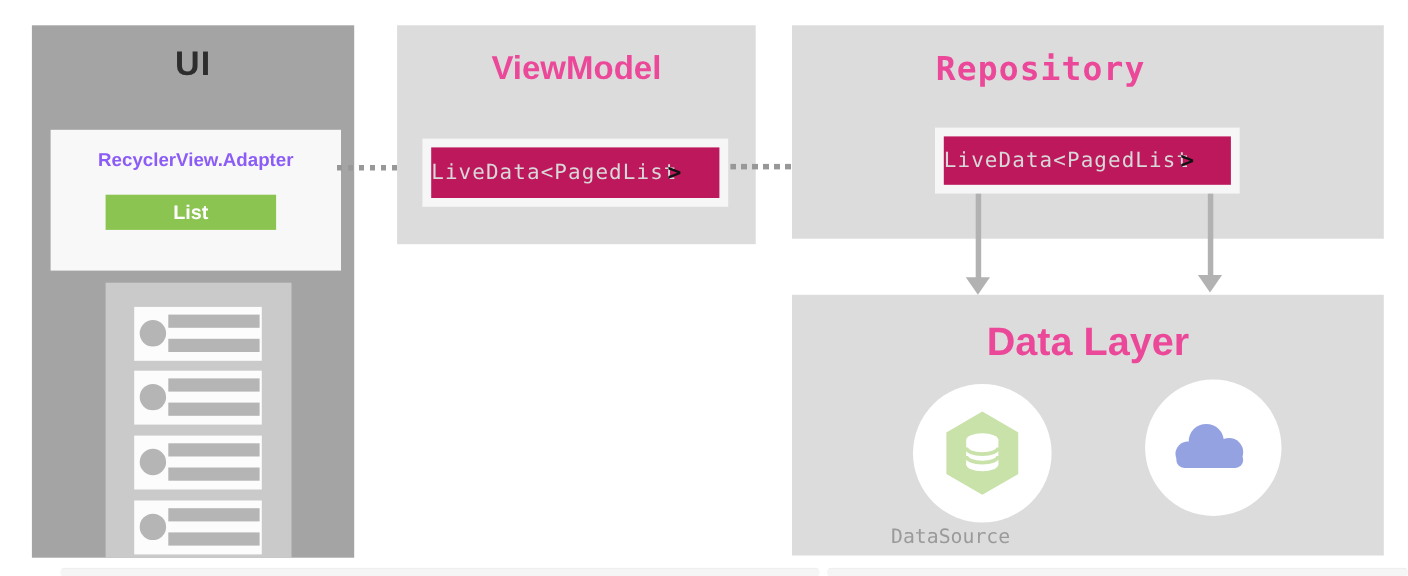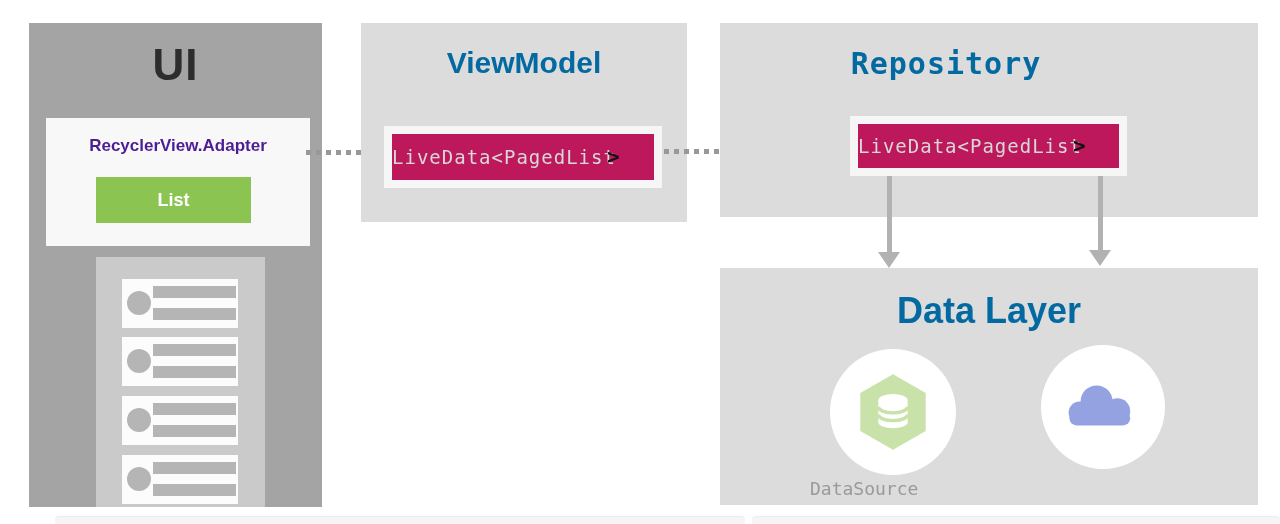--- a/index.html
+++ b/index.html
@@ -5,40 +5,40 @@
   html,body{margin:0;padding:0;background:#ffffff;}
   #canvas{
     position:relative;width:1280px;height:524px;overflow:hidden;
     background:#ffffff;font-family:"Liberation Sans",sans-serif;
   }
   .abs{position:absolute;}
 
   
   .ui-box{left:29px;top:23px;width:293px;height:484px;background:#a4a4a4;}
   .ui-title{left:29px;top:40px;width:293px;text-align:center;
-    font-size:44px;font-weight:bold;color:#2d2d2d;letter-spacing:1px;}
+    font-size:31px;font-weight:bold;color:#2d2d2d;letter-spacing:1px;}
   .adapter-card{left:46px;top:118px;width:264px;height:128px;background:#f8f8f8;}
   .adapter-title{left:46px;top:136px;width:264px;text-align:center;
-    font-size:17px;font-weight:bold;color:#4c1d95;}
-  .list-btn{left:96px;top:177px;width:155px;height:46px;background:#8cc452;
+    font-size:17px;font-weight:bold;color:#8b5cf6;}
+  .list-btn{left:96px;top:177px;width:155px;height:32px;background:#8cc452;
     display:flex;align-items:center;justify-content:center;
     color:#ffffff;font-size:18px;font-weight:bold;}
   .list-panel{left:96px;top:257px;width:169px;height:250px;background:#cacaca;}
   .item-card{position:absolute;left:26px;width:116px;height:49px;background:#fcfcfc;}
   .item-card .avatar{position:absolute;left:5px;top:12px;width:24px;height:24px;
     border-radius:50%;background:#b5b5b5;}
   .item-card .bar{position:absolute;left:31px;width:83px;height:12px;background:#b5b5b5;}
   .item-card .bar.b1{top:7px;} .item-card .bar.b2{top:29px;}
 
   
   .panel{background:#dcdcdc;}
   .vm-box{left:361px;top:23px;width:326px;height:199px;}
   .repo-box{left:720px;top:23px;width:538px;height:194px;}
   .data-box{left:720px;top:268px;width:538px;height:237px;}
-  .panel-title{text-align:center;font-weight:bold;color:#0369a1;}
+  .panel-title{text-align:center;font-weight:bold;color:#ec4899;}
   .vm-title{left:361px;top:46px;width:326px;font-size:30px;}
   .repo-title{left:720px;top:46px;width:452px;font-size:30px;
     font-family:"DejaVu Sans Mono",monospace;letter-spacing:1px;}
   .data-title{left:720px;top:290px;width:538px;font-size:36px;}
 
   
   .livedata-outer{background:#f6f6f6;}
   .ld-vm{left:384px;top:126px;width:278px;height:62px;z-index:2;}
   .ld-repo{left:850px;top:116px;width:277px;height:60px;z-index:2;}
   .livedata-inner{position:absolute;left:8px;top:8px;right:8px;bottom:8px;

